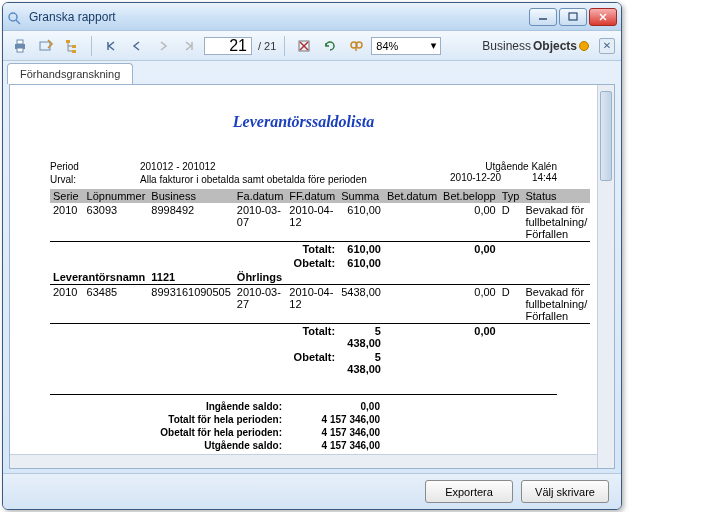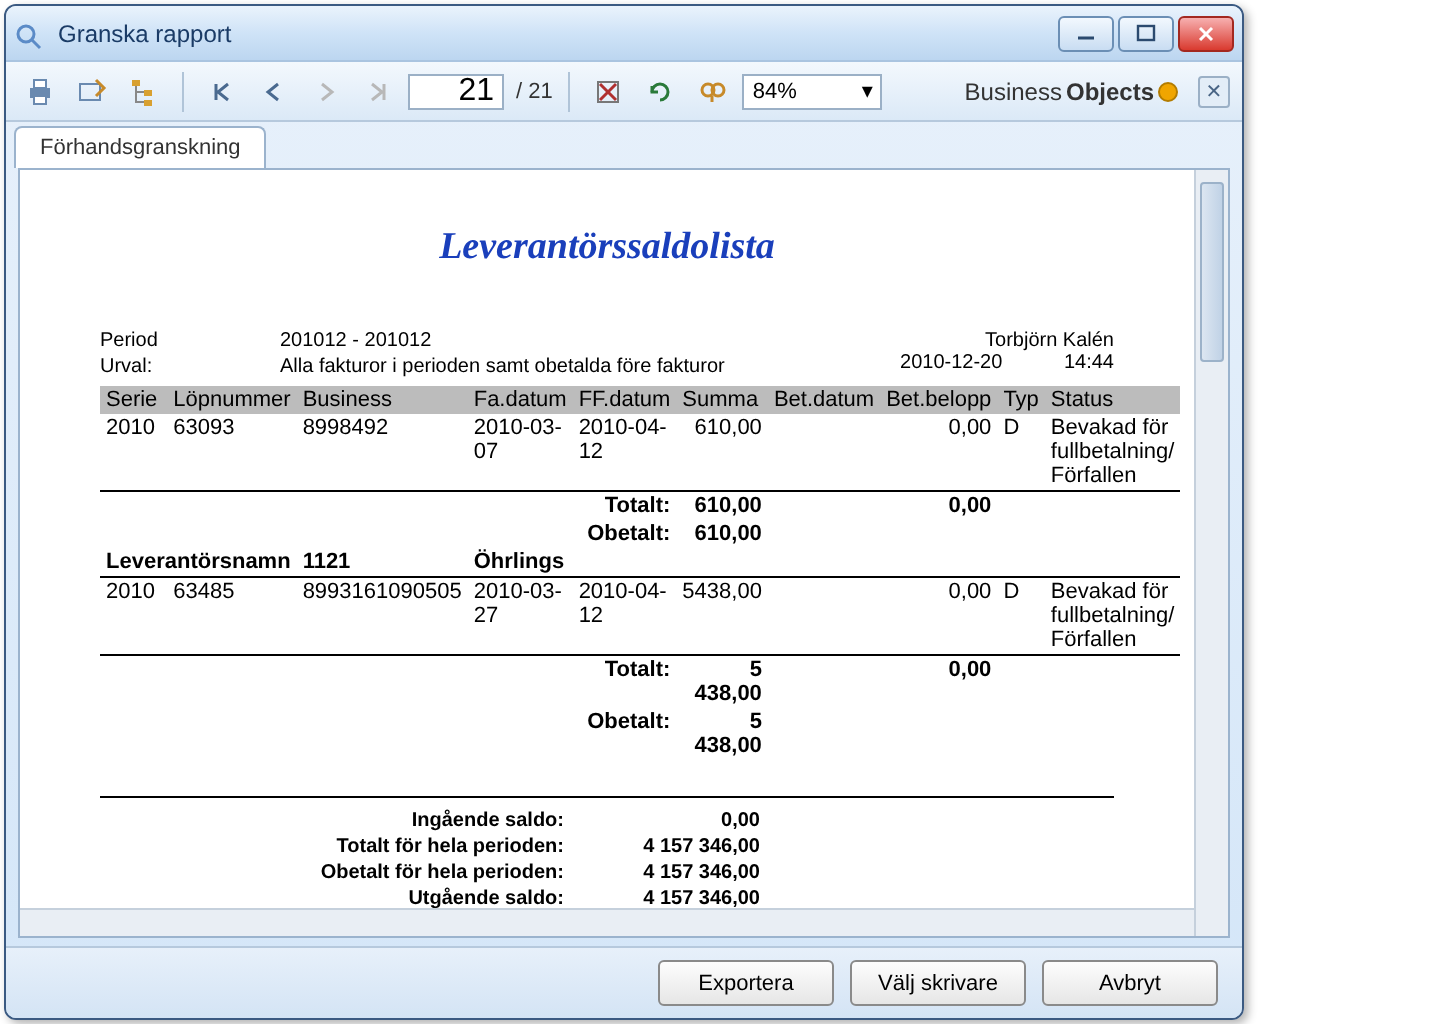--- a/index.html
+++ b/index.html
@@ -70,21 +70,21 @@
     position:relative; overflow:hidden;
   }
   .scroll-v { position:absolute; right:0; top:0; bottom:0; width:17px; background:#e9eef4;
     border-left:1px solid #c5d0dc;}
   .scroll-thumb { position:absolute; left:2px; right:2px; top:6px; height:90px;
     background:linear-gradient(to right,#dce6f1,#c0d2e6); border:1px solid #9cb2c9; border-radius:2px;}
   .scroll-h { position:absolute; left:0; right:17px; bottom:0; height:14px; background:#e9eef4;
     border-top:1px solid #c5d0dc;}
   
   .report { padding: 20px 40px 10px 40px; margin-right:17px; margin-bottom:14px; font-size: 10px; color:#000;}
-  .rpt-title { text-align:center; font-size:19px; font-style:italic; font-weight:bold;
+  .rpt-title { text-align:center; font-size:16px; font-style:italic; font-weight:bold;
     color:#1a3fbb; font-family: "Times New Roman", serif; margin: 8px 0 30px 0;}
   
   .meta-line { display:flex; align-items:center; margin: 2px 0;}
   .meta-label { width: 90px; }
   
   .top-right { float:right; text-align:right;}
   .top-right span { display:inline-block; margin-left: 28px;}
   
   table.grid { width:100%; border-collapse: collapse; margin-top: 4px; font-size:11px;}
   table.grid th { background:#bcbcbc; color:#000; font-weight:normal; text-align:left; padding: 1px 3px;}
@@ -232,32 +232,32 @@
   <div class="content-area">
     <div class="scroll-v">
       <div class="scroll-thumb"></div>
     </div>
     <div class="scroll-h"></div>
 
     <div class="report">
       <div class="rpt-title">Leverantörssaldolista</div>
 
       <div class="top-right">
-        <span>Torbjörn Kalén</span><br>
+        <span>Utgående Kalén</span><br>
         <span>2010-12-20</span>
         <span>14:44</span>
       </div>
 
       <div class="meta-line">
         <span class="meta-label">Period</span>
         <span>201012 - 201012</span>
       </div>
       <div class="meta-line">
         <span class="meta-label">Urval:</span>
-        <span>Alla fakturor i perioden samt obetalda före fakturor</span>
+        <span>Alla fakturor i obetalda samt obetalda före perioden</span>
       </div>
 
       <table class="grid">
         <colgroup>
           <col style="width:36px">
             <col style="width:58px">
             <col style="width:86px">
           <col style="width:62px">
             <col style="width:62px">
             <col style="width:56px">
@@ -362,16 +362,15 @@
             <span class="lbl">Totalt antal fakturor:</span>
             <span class="val">525</span>
           </div>
       </div>
     </div>
   </div>
 
   <div class="button-bar">
     <button class="btn">Exportera</button>
     <button class="btn">Välj skrivare</button>
-    <button class="btn">Avbryt</button>
   </div>
 
 </div>
 
 </body></html>

